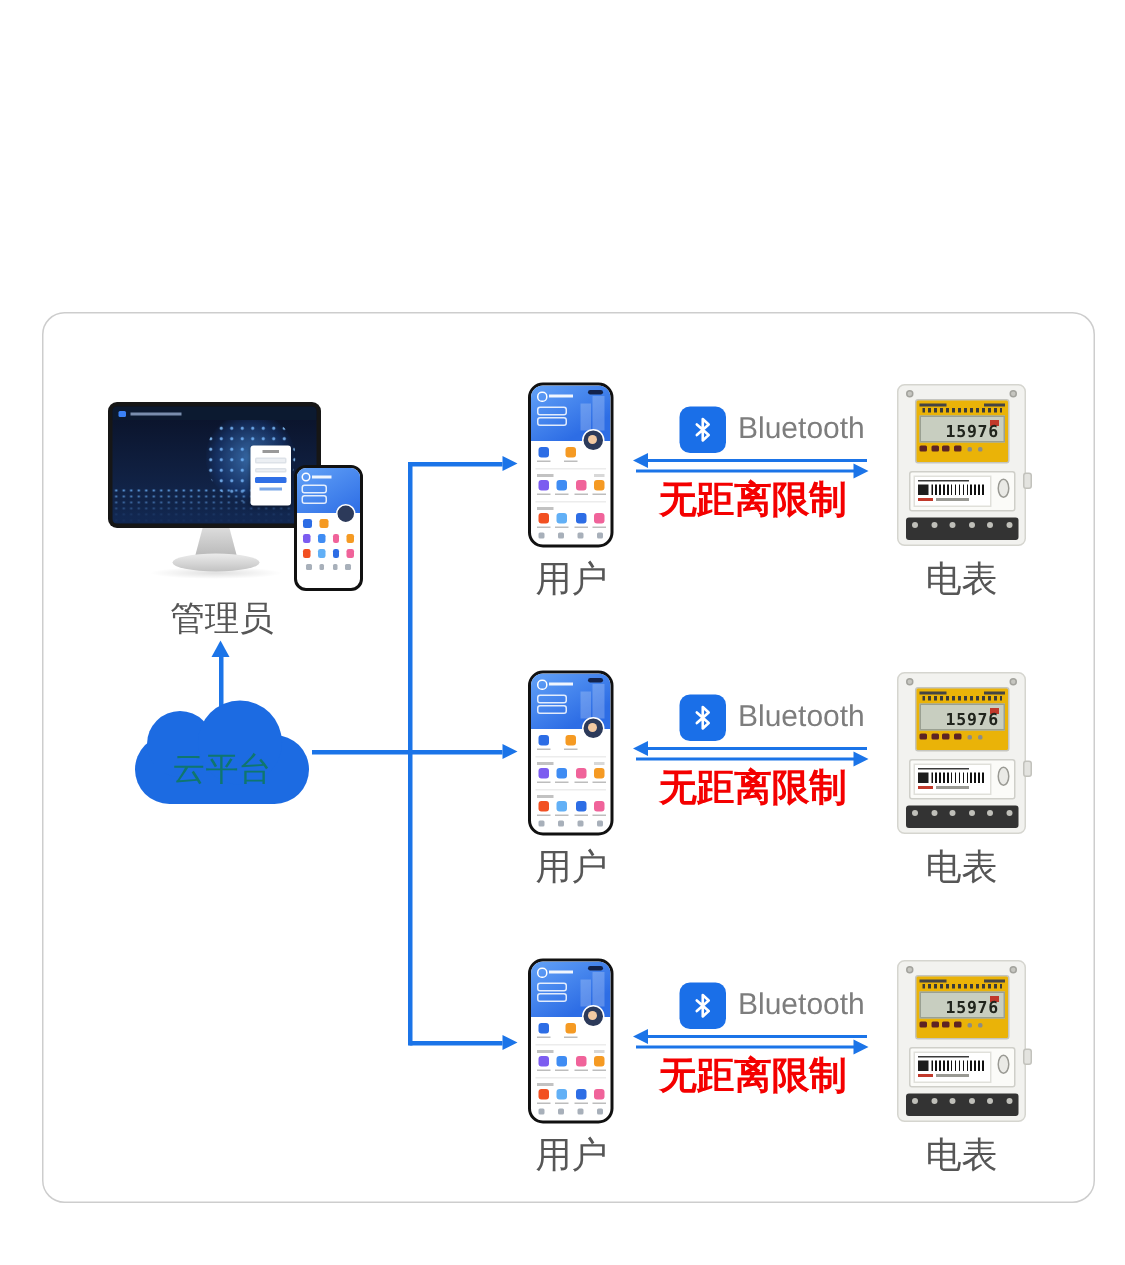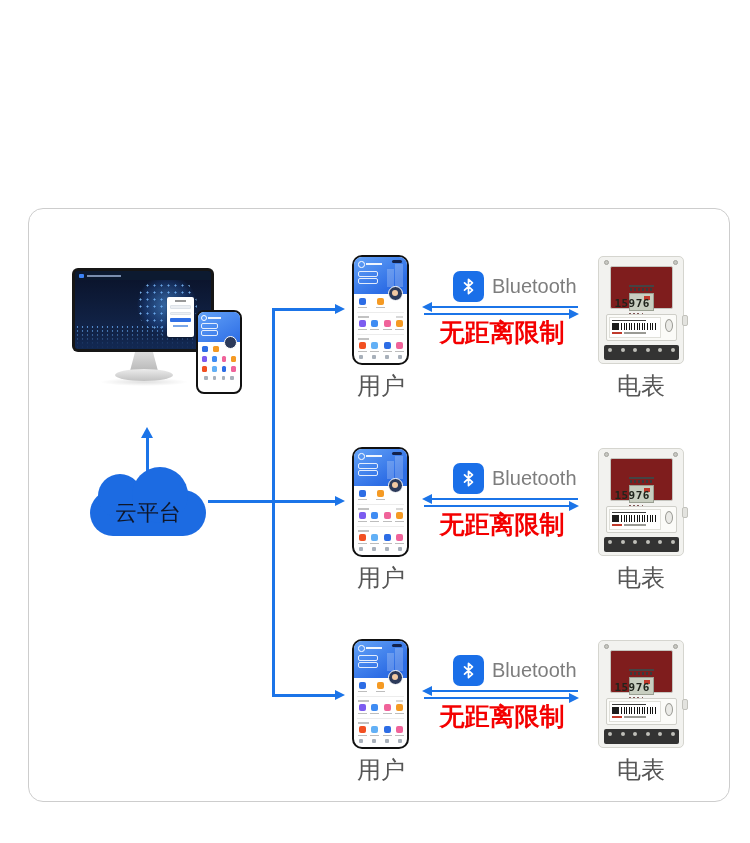--- a/index.html
+++ b/index.html
@@ -73,21 +73,21 @@
   .a-nav{display:flex;justify-content:space-between;padding:4px 6px 0 6px;}
   .a-nav span{width:3.5px;height:3.5px;background:#a8b0ba;border-radius:1px;}
 
   .obj-label{position:absolute;text-align:center;color:#565656;font-size:24px;}
   .admin-label{left:90px;top:397px;width:116px;font-size:23px;}
 
   
   .cloud{position:absolute;left:90px;top:490px;width:116px;height:46px;background:#1c6be2;border-radius:24px;}
   .cloud::before{content:"";position:absolute;width:44px;height:44px;left:8px;top:-16px;background:#1c6be2;border-radius:50%;}
   .cloud::after{content:"";position:absolute;width:56px;height:56px;left:42px;top:-23px;background:#1c6be2;border-radius:50%;}
-  .cloud-label{position:absolute;left:90px;top:498px;width:116px;text-align:center;color:#0f172a;
+  .cloud-label{position:absolute;left:90px;top:498px;width:116px;text-align:center;color:#0f766e;
                font-size:22px;z-index:2;}
 
   
   .row{position:absolute;left:0;width:750px;height:140px;}
   .row:nth-of-type(1){top:255px;}
   .row:nth-of-type(2){top:447px;}
   .row:nth-of-type(3){top:639px;}
 
   
   .phone{position:absolute;left:352px;top:0;width:57px;height:110px;background:#fff;
@@ -132,22 +132,22 @@
   .bt-ah-left{left:422px;top:47px;}
   .bt-ah-right{left:569px;top:54px;border-top-width:5px;border-bottom-width:5px;}
   .range-label{position:absolute;left:424px;top:61px;width:156px;text-align:center;
                color:#f40000;font-size:25px;font-weight:700;}
 
   
   .meter{position:absolute;left:598px;top:1px;width:86px;height:108px;background:#f2f2ef;
          border:1px solid #d5d5cf;border-radius:5px;box-sizing:border-box;}
   .screw{position:absolute;top:3px;width:5px;height:5px;border-radius:50%;background:#c6c6c0;border:1px solid #a3a39d;box-sizing:border-box;}
   .screw.s-l{left:5px;} .screw.s-r{right:5px;}
-  .lcd-mod{position:absolute;left:11px;top:9px;width:63px;height:43px;background:#7f1d1d;
-           border:1px solid #c5c5bf;border-radius:2px;padding:18px;box-sizing:border-box;}
+  .lcd-mod{position:absolute;left:11px;top:9px;width:63px;height:43px;background:#eab308;
+           border:1px solid #c5c5bf;border-radius:2px;padding:2px;box-sizing:border-box;}
   .lcd-head{display:flex;justify-content:space-between;margin-bottom:1.5px;}
   .lcd-head span{height:1.8px;background:#444;}
   .lcd-head .h1{width:18px;} .lcd-head .h2{width:14px;}
   .lcd-strip{width:92%;height:3px;margin:0 auto 1.5px auto;
              background:repeating-linear-gradient(90deg,#3a3a3a 0 2px,transparent 2px 4px);}
   .lcd{position:relative;width:100%;height:18px;background:#c8cec0;border:1px solid #9aa092;box-sizing:border-box;}
   .lcd-tag{position:absolute;right:3px;top:2px;width:6px;height:4px;background:#c0392b;}
   .lcd-digits{position:absolute;right:3px;bottom:1px;font-family:"DejaVu Sans Mono",monospace;
               font-size:11px;font-weight:700;color:#20241c;letter-spacing:.5px;line-height:1;}
   .btn-row{display:flex;align-items:center;gap:2.5px;margin-top:2.5px;}
@@ -236,20 +236,21 @@
         <span class="sq c-blue"></span>
         <span class="sq c-pink"></span>
       </div>
     <div class="a-nav">
         <span></span>
         <span></span>
         <span></span>
         <span></span>
       </div>
   </div>
+  <div class="obj-label admin-label">管理员</div>
 
   <div class="cloud"></div>
   <div class="cloud-label">云平台</div>
 
   <div id="rows-host">
   <div class="row">
     <div class="phone">
       <div class="p-cam"></div>
       <div class="p-head">
         <span class="p-usericon"></span>

